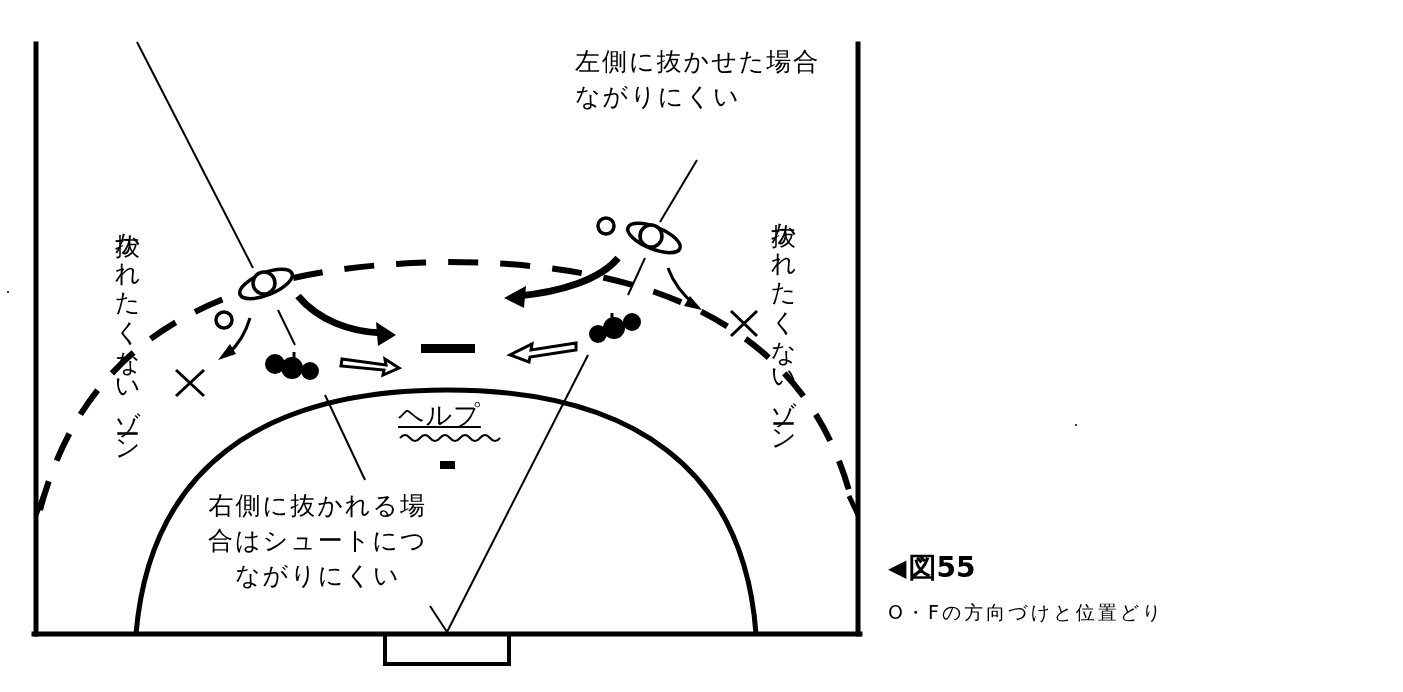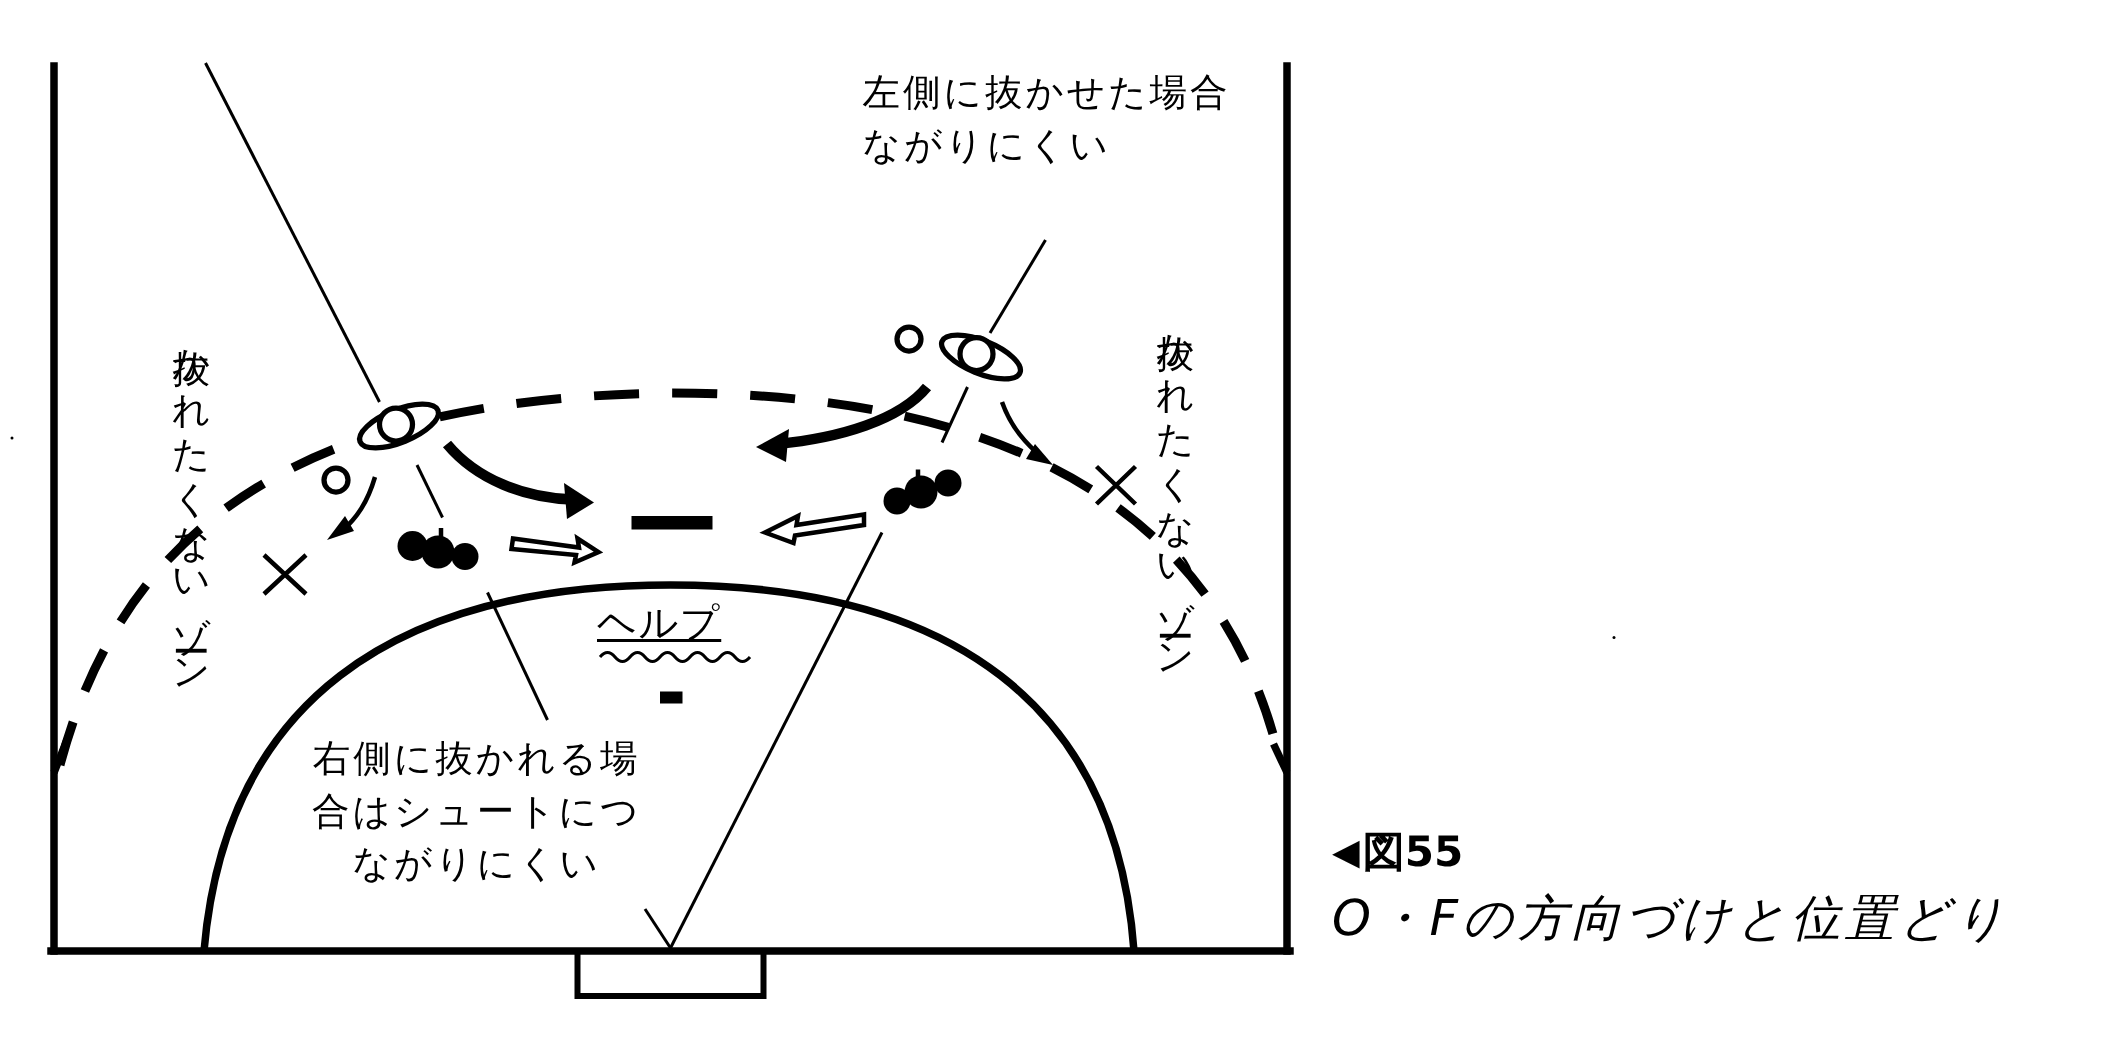--- a/index.html
+++ b/index.html
@@ -63,25 +63,24 @@
       font-weight: bold;
       line-height: 40px;
       display: flex;
       align-items: center;
       gap: 2px;
     }
     .caption-arrow {
       font-size: 24px;
     }
     .caption-title {
-      font-size: 33px;
+      font-size: 19px;
       line-height: 40px;
       letter-spacing: 3px;
       margin-top: 4px;
-      font-style: italic;
     }
   </style>
 </head>
 <body>
 
 <svg id="diagram" viewBox="0 0 1403 692" xmlns="http://www.w3.org/2000/svg">
 
   <g stroke="#000" fill="none" stroke-linecap="square">
     <line x1="36" y1="44" x2="36" y2="634" stroke-width="5"></line>
     <line x1="858" y1="44" x2="858" y2="634" stroke-width="5"></line>

